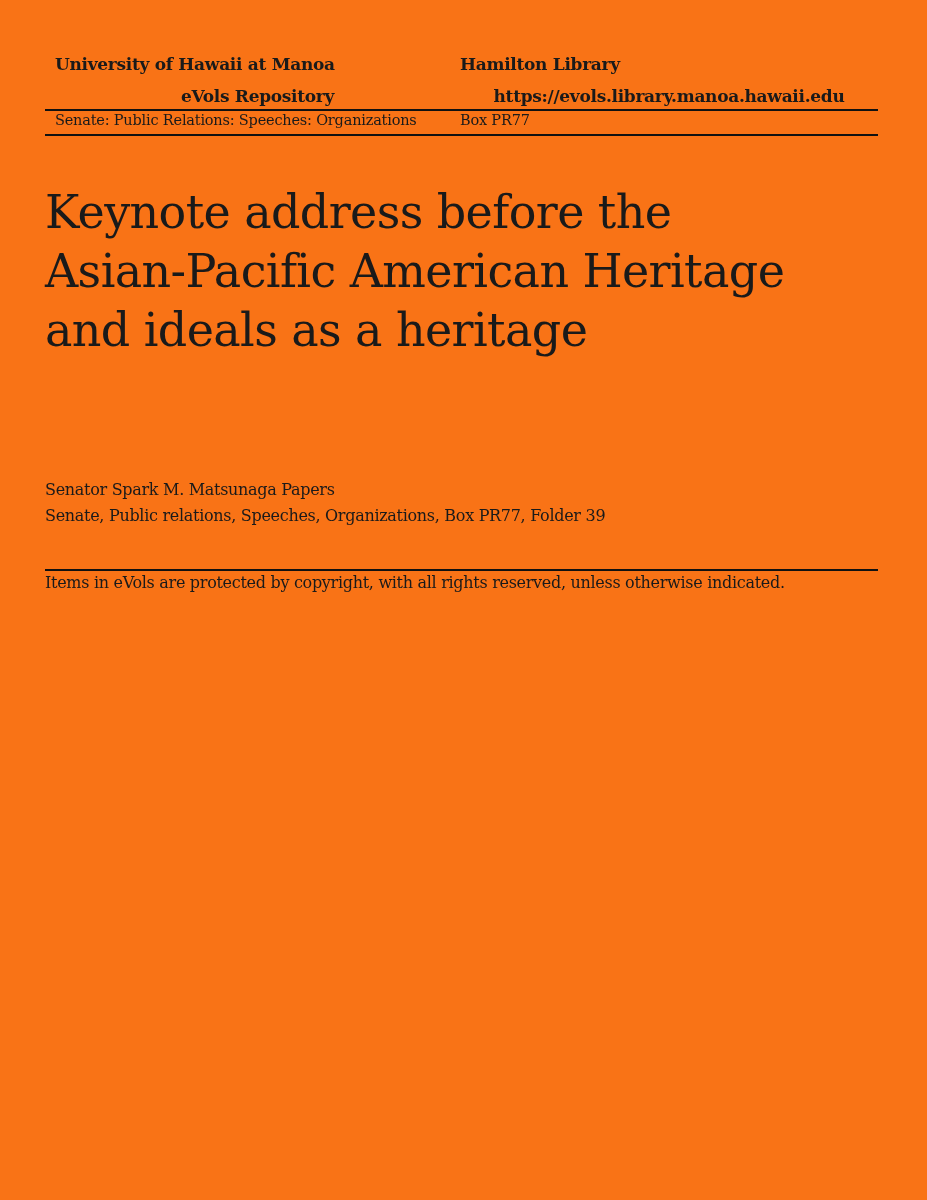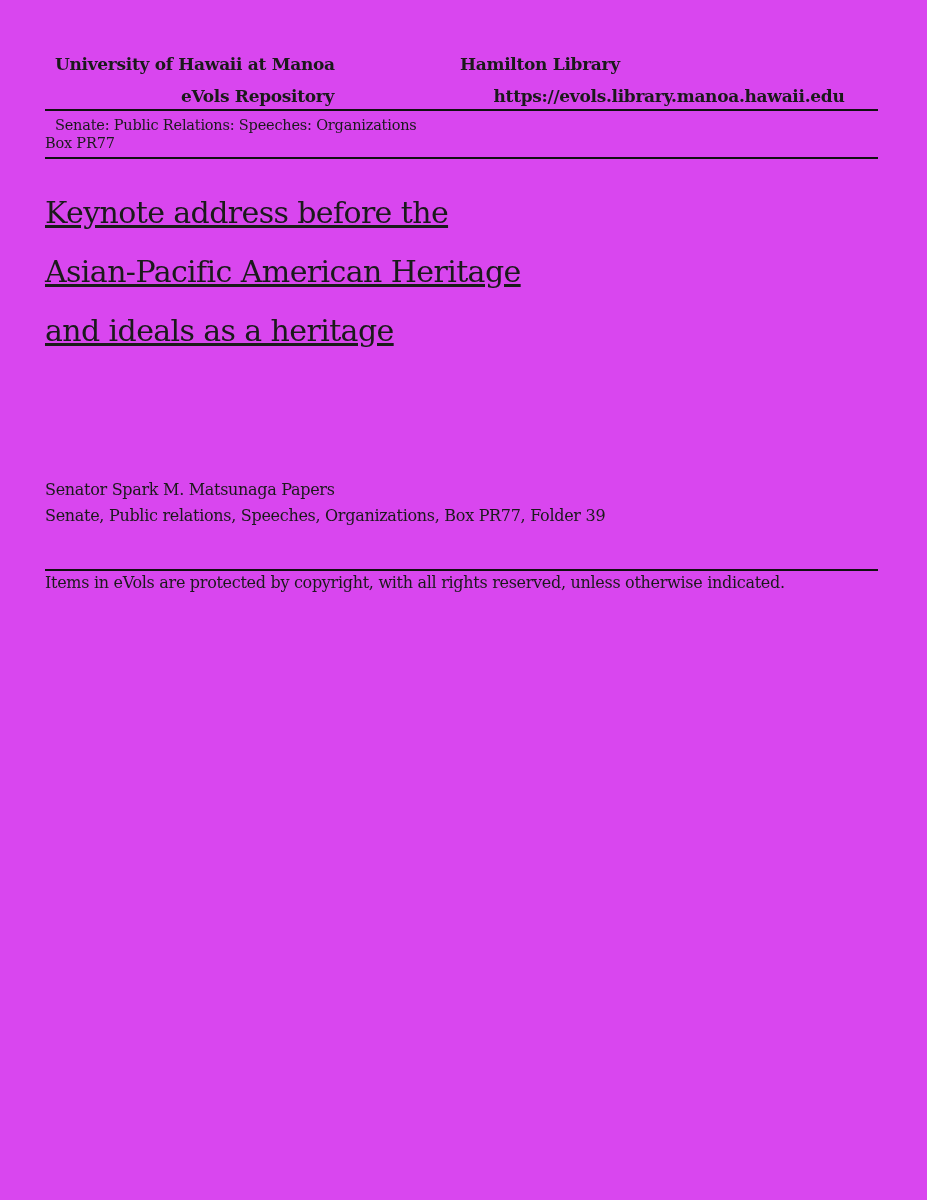--- a/index.html
+++ b/index.html
@@ -1,21 +1,21 @@
 <!DOCTYPE html>
 <html><head>
 <meta charset="utf-8">
 <style>
   * { margin: 0; padding: 0; box-sizing: border-box; }
   html, body { background: #ffffff; }
   .page {
     position: relative;
     width: 927px;
     height: 1200px;
-    background: #d946ef;
+    background: #f97316;
     color: #1a1a1a;
     font-family: "DejaVu Serif", "Liberation Serif", serif;
     overflow: hidden;
   }
   
   .header {
     position: absolute;
     left: 45px;
     right: 49px;
     top: 53px;
@@ -31,39 +31,36 @@
   .hdr-main .hdr-cell-left, .hdr-main .hdr-cell-right {
     font-weight: bold;
     font-size: 17px;
     line-height: 22px;
     letter-spacing: -0.3px;
   }
   .hdr-row-1 { margin-bottom: 10px; }
   .hdr-row-2 { margin-bottom: 2px; text-align: center; }
   .hdr-sub {
     display: flex;
-    padding-top: 5px;
     padding-bottom: 5px;
     border-bottom: 2px solid #111111;
     font-size: 14.5px;
     line-height: 18px;
     letter-spacing: -0.2px;
-    flex-direction: column;
   }
   
   .title {
     position: absolute;
     left: 45px;
     top: 183px;
     width: 750px;
     font-weight: 400;
-    font-size: 30px;
+    font-size: 46px;
     line-height: 59px;
     letter-spacing: -0.6px;
-    text-decoration: underline;
   }
   .title .tline { display: block; }
   
   .meta {
     position: absolute;
     left: 45px;
     top: 477px;
     width: 780px;
     font-size: 16px;
     line-height: 26px;

